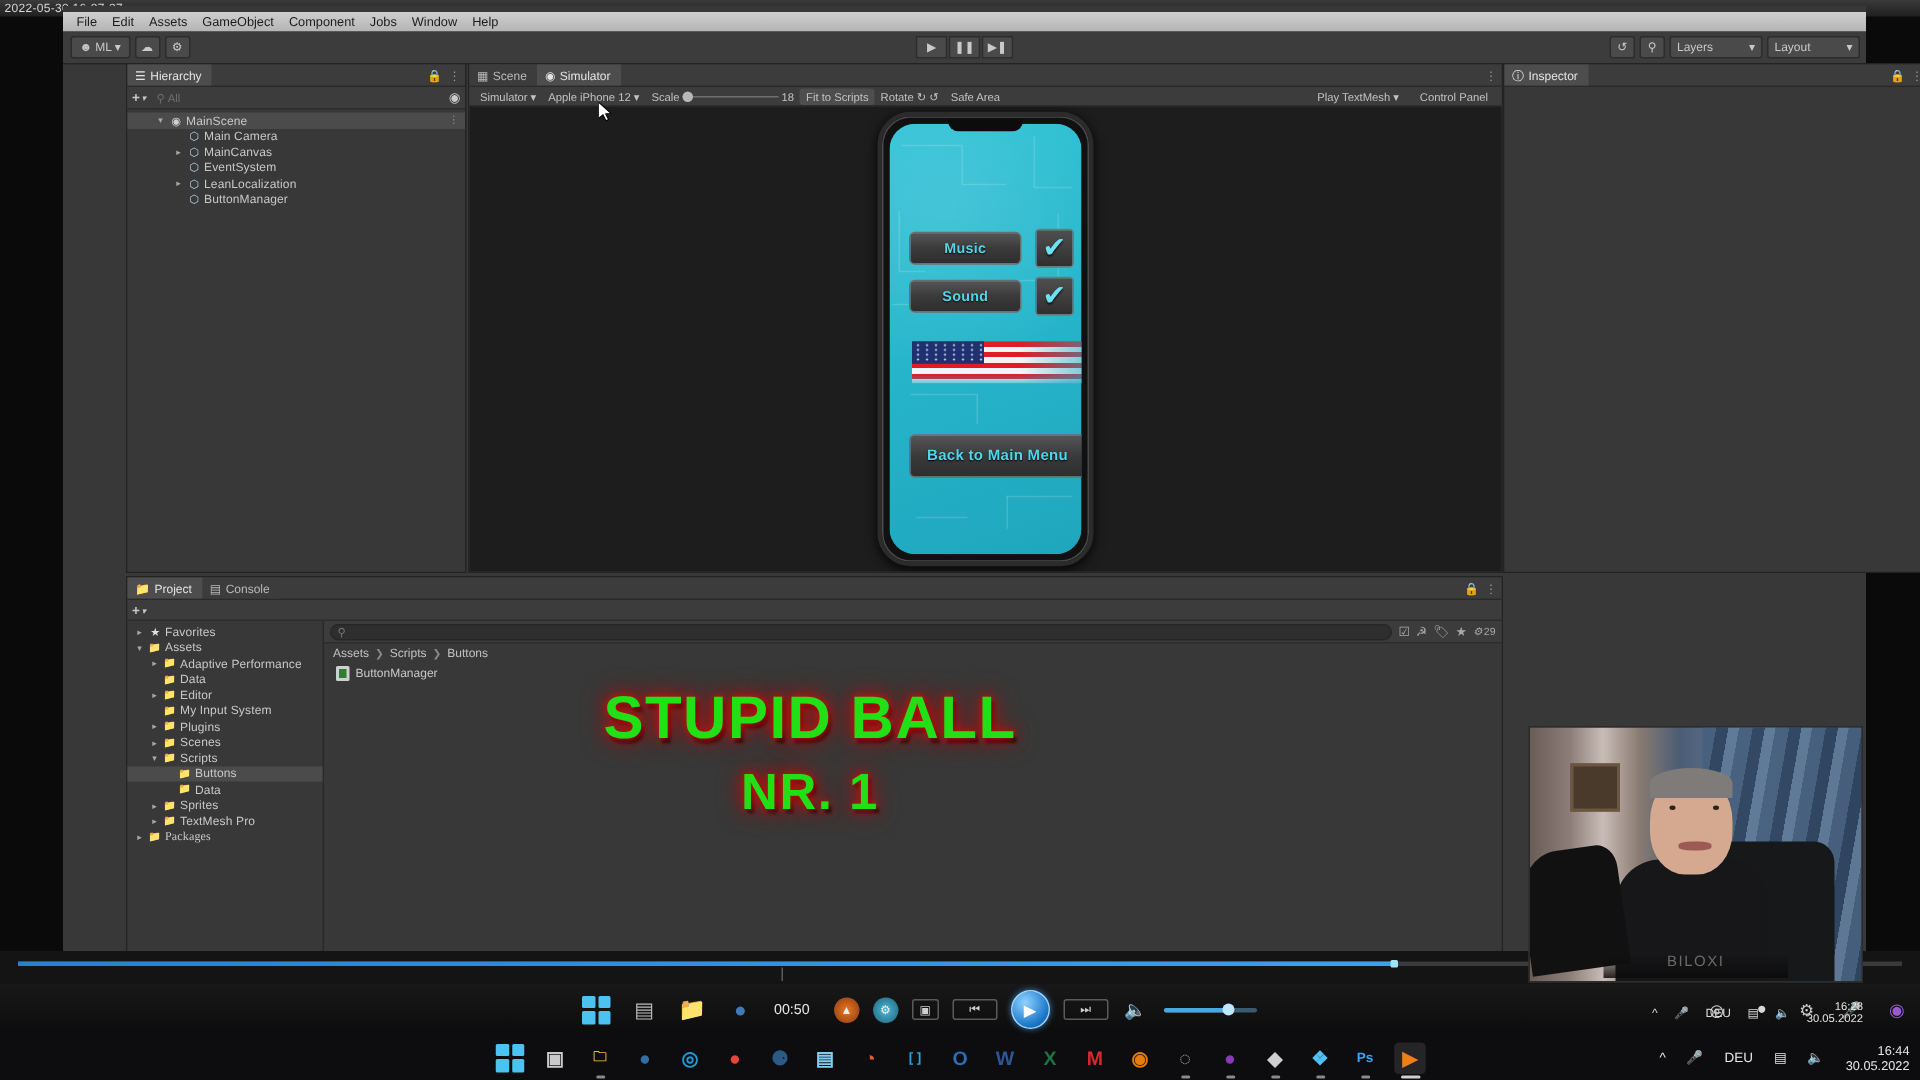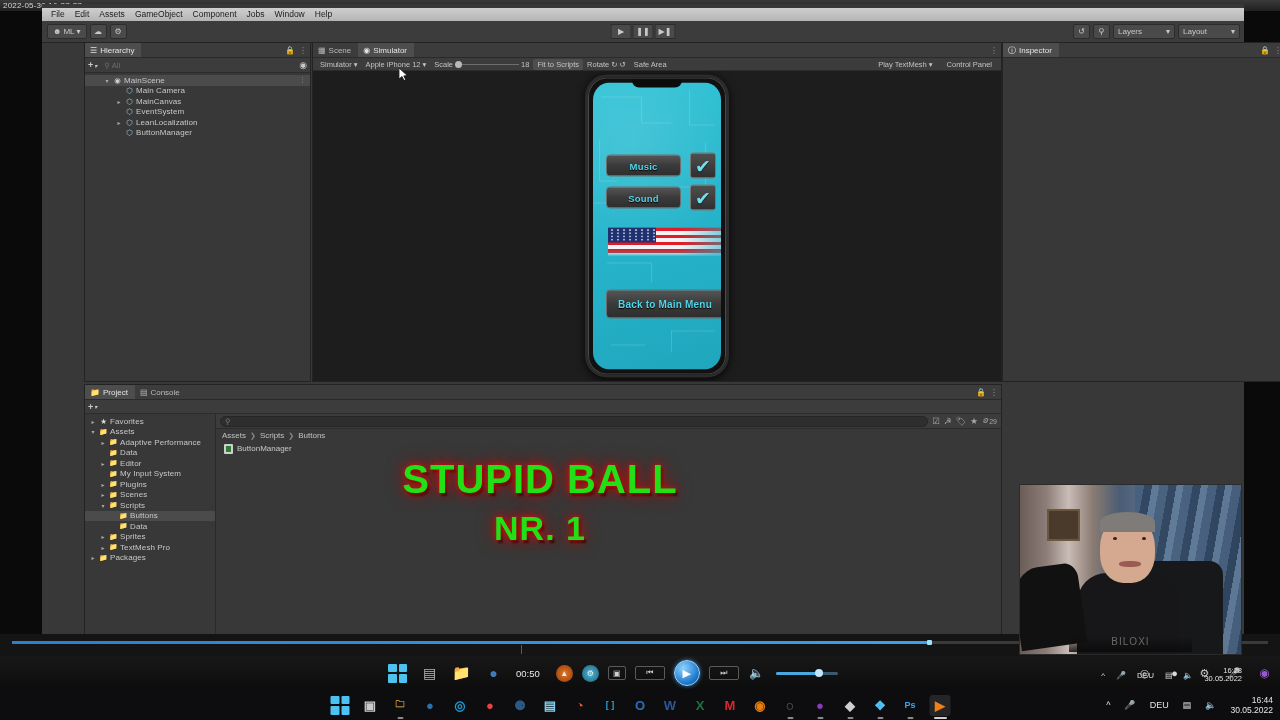--- a/index.html
+++ b/index.html
@@ -604,21 +604,21 @@
               <div class="trow" style="padding-left: 14px;">
                 <span class="arrow">▸</span>
                 <span class="ico" style="color: rgb(207, 207, 207); font-size: 7px;">📁</span>
                 <span class="lbl">Sprites</span>
               </div>
               <div class="trow" style="padding-left: 14px;">
                 <span class="arrow">▸</span>
                 <span class="ico" style="color: rgb(207, 207, 207); font-size: 7px;">📁</span>
                 <span class="lbl">TextMesh Pro</span>
               </div>
-              <div class="trow" style="padding-left: 4px;">
+              <div class="trow" style="padding-left: 4px; font-family: Liberation Serif, serif;">
                 <span class="arrow">▸</span>
                 <span class="ico" style="color: rgb(207, 207, 207); font-size: 7px;">📁</span>
                 <span class="lbl">Packages</span>
               </div>
             </div>
           <div id="proj-content">
             <div id="proj-searchbar">
               <span class="p-search">
                 <span>⚲</span>
                 <span></span>

